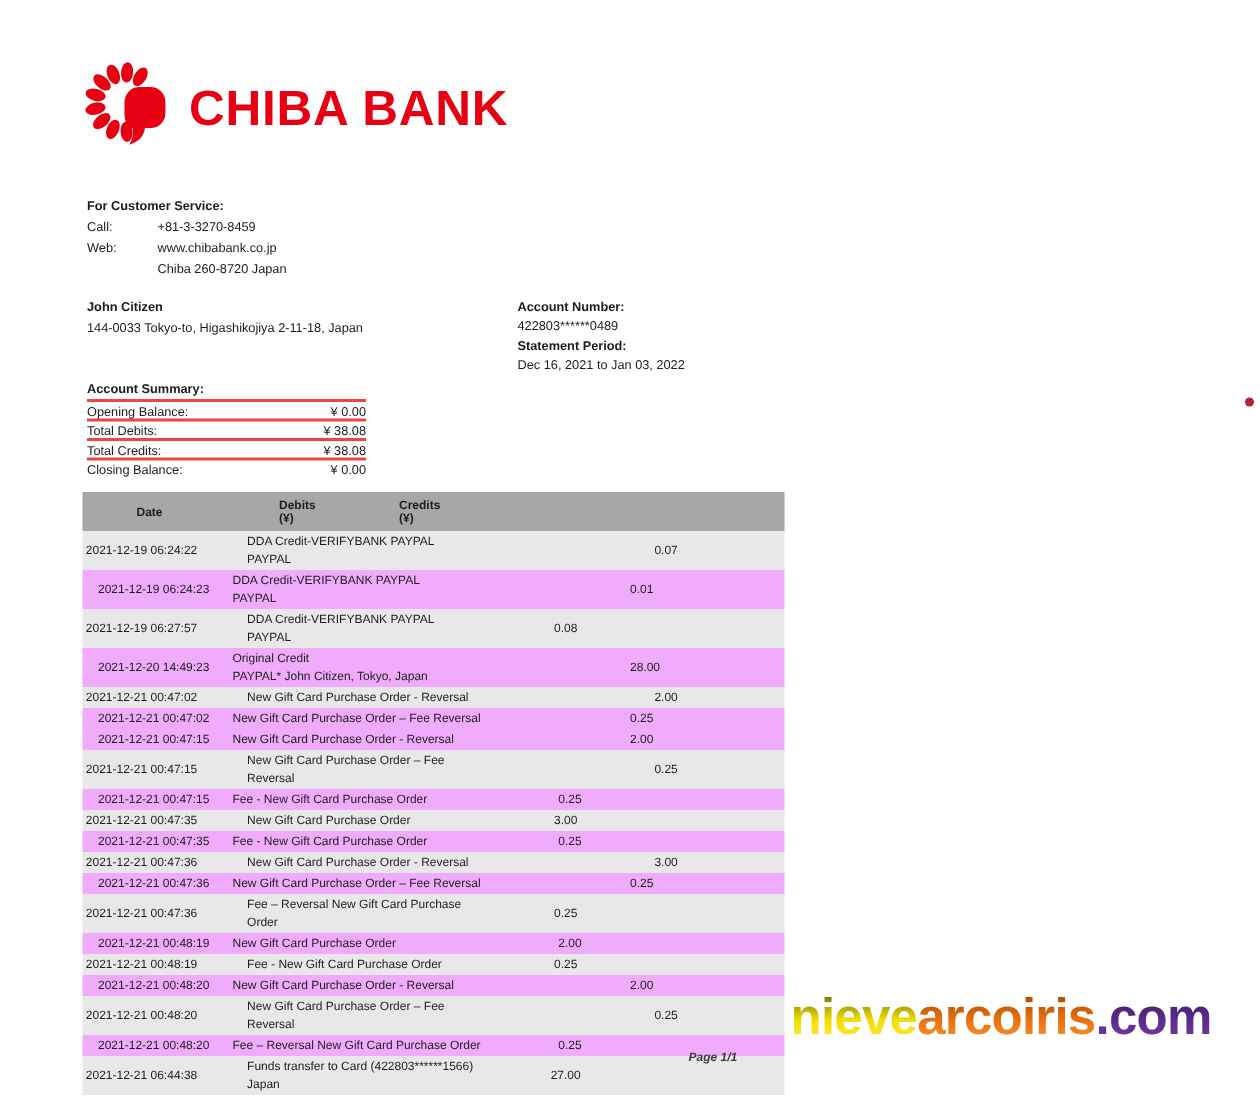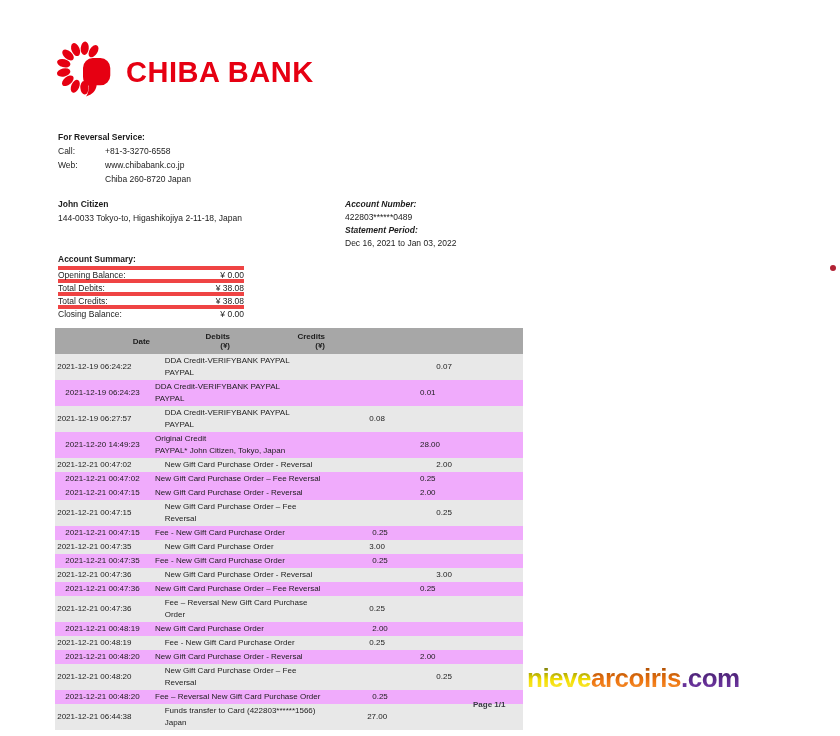--- a/index.html
+++ b/index.html
@@ -9,67 +9,67 @@
     color: #1c1c1c;
     width: 840px; height: 736px;
     position: relative;
     overflow: hidden;
   }
   .page { position: absolute; inset: 0; background: #fff; }
 
   
   .brand { position: absolute; left: 52px; top: 36px; display: flex; align-items: center; gap: 12px; }
   .brand svg { width: 62px; height: 64px; }
-  .brand-name { font-size: 29px; font-weight: bold; color: #e60012; letter-spacing: 0.5px; margin-top: 8px; }
+  .brand-name { font-size: 33px; font-weight: bold; color: #e60012; letter-spacing: 0.5px; margin-top: 8px; }
 
   
   .cs { position: absolute; left: 58px; top: 130px; font-size: 8.5px; line-height: 14px; }
   .cs .heading { font-weight: bold; }
   .cs-label { display: inline-block; width: 47px; }
   .cs-indent { padding-left: 47px; }
 
   .holder { position: absolute; left: 58px; top: 198px; font-size: 8.5px; line-height: 13.5px; }
   .holder .name { font-weight: bold; }
 
   .acct { position: absolute; left: 345px; top: 198px; font-size: 8.5px; line-height: 13px; }
-  .acct .lbl { font-weight: bold; font-style: italic; }
+  .acct .lbl { font-weight: bold; }
 
   
   .summary { position: absolute; left: 58px; top: 253px; width: 186px; font-size: 8.5px; }
   .summary .heading { font-weight: bold; height: 13px; line-height: 13px; }
-  .sum-row { display: flex; justify-content: space-between; height: 13px; line-height: 12px; border-top: 4px solid #ef4444; align-items: center; }
+  .sum-row { display: flex; justify-content: space-between; height: 13px; line-height: 12px; border-top: 2px solid #ef4444; align-items: center; }
 
   
   .table { position: absolute; left: 55px; top: 328px; width: 468px; font-size: 8px; }
   .thead { display: flex; background: #a7a7a7; font-weight: bold; height: 26px; }
-  .thead .hc { display: flex; flex-direction: column; justify-content: center; text-align: right; }
+  .thead .hc { display: flex; flex-direction: column; justify-content: center; text-align: left; padding-left: 36px; }
   .col-date { width: 95px; text-align: center; }
   .col-desc { width: 190px; text-align: left; padding-left: 5px; }
   .col-debit { width: 80px; text-align: center; }
   .col-credit { width: 103px; text-align: left; padding-right: 8px; }
   .thead .col-desc { justify-content: center; }
   .trow { display: flex; align-items: center; min-height: 13px; background: #f0abfc; }
   .trow.shaded { background: #e8e8e8; gap: 26px; }
   .trow .c { line-height: 12px; }
   .trow .col-date { align-self: center; }
   .trow .col-desc { padding-top: 1px; padding-bottom: 1px; }
   .trow .d1, .trow .d2 { line-height: 12px; }
 
   
   .watermark {
     position: absolute; left: 527px; top: 656px;
-    font-size: 26px; font-weight: 800; letter-spacing: -0.5px;
+    font-size: 34px; font-weight: 800; letter-spacing: -0.5px;
     white-space: nowrap; line-height: 44px; text-align: right;
   }
   .watermark span { background-clip: text; -webkit-background-clip: text; color: transparent; }
   .wm-1 { background-image: linear-gradient(180deg, #6b7209 10%, #f2de00 55%, #ffe94d 100%); }
   .wm-2 { background-image: linear-gradient(180deg, #a84b00 10%, #ee7511 60%, #f79a3a 100%); }
   .wm-3 { background-image: linear-gradient(180deg, #3f1d63 10%, #5f2c8f 60%, #7b3fae 100%); }
 
-  .pagenum { position: absolute; left: 473px; top: 700px; font-size: 8px; font-weight: 700; color: #3a3a45; }
+  .pagenum { position: absolute; left: 459px; top: 700px; font-size: 8px; font-weight: 700; color: #3a3a45; font-style: italic; }
   .red-dot { position: absolute; left: 830px; top: 265px; width: 6px; height: 6px; border-radius: 50%; background: #b22234; }
 </style>
 </head>
 <body>
 
 <div class="page">
 
   <header class="brand">
     <svg viewBox="0 0 100 100" aria-hidden="true">
       <g fill="#e60012">
@@ -82,23 +82,23 @@
         <ellipse cx="82" cy="50" rx="11" ry="6.5" transform="rotate(-220 50 50)"></ellipse>
         <ellipse cx="82" cy="50" rx="11" ry="6.5" transform="rotate(-247 50 50)"></ellipse>
         <ellipse cx="82" cy="50" rx="11" ry="6.5" transform="rotate(-274 50 50)"></ellipse>
         <path d="M66 34 h12 a16 16 0 0 1 16 16 v12 a16 16 0 0 1 -16 16 h-6 c-1 9 -7 15 -17 18 c3.5 -6 4.5 -11 4 -17.5 a16 16 0 0 1 -9 -14.5 v-14 a16 16 0 0 1 16 -16 z"></path>
       </g>
     </svg>
     <div class="brand-name">CHIBA BANK</div>
   </header>
 
   <section class="cs">
-    <div class="heading">For Reversal Service:</div>
+    <div class="heading">For Customer Service:</div>
     <div>
-      <span class="cs-label">Call:</span><span>+81-3-3270-6558</span>
+      <span class="cs-label">Call:</span><span>+81-3-3270-8459</span>
     </div>
     <div>
       <span class="cs-label">Web:</span><span>www.chibabank.co.jp</span>
     </div>
     <div class="cs-indent">Chiba 260-8720 Japan</div>
   </section>
 
   <section class="holder">
     <div class="name">John Citizen</div>
     <div>144-0033 Tokyo-to, Higashikojiya 2-11-18, Japan</div>

